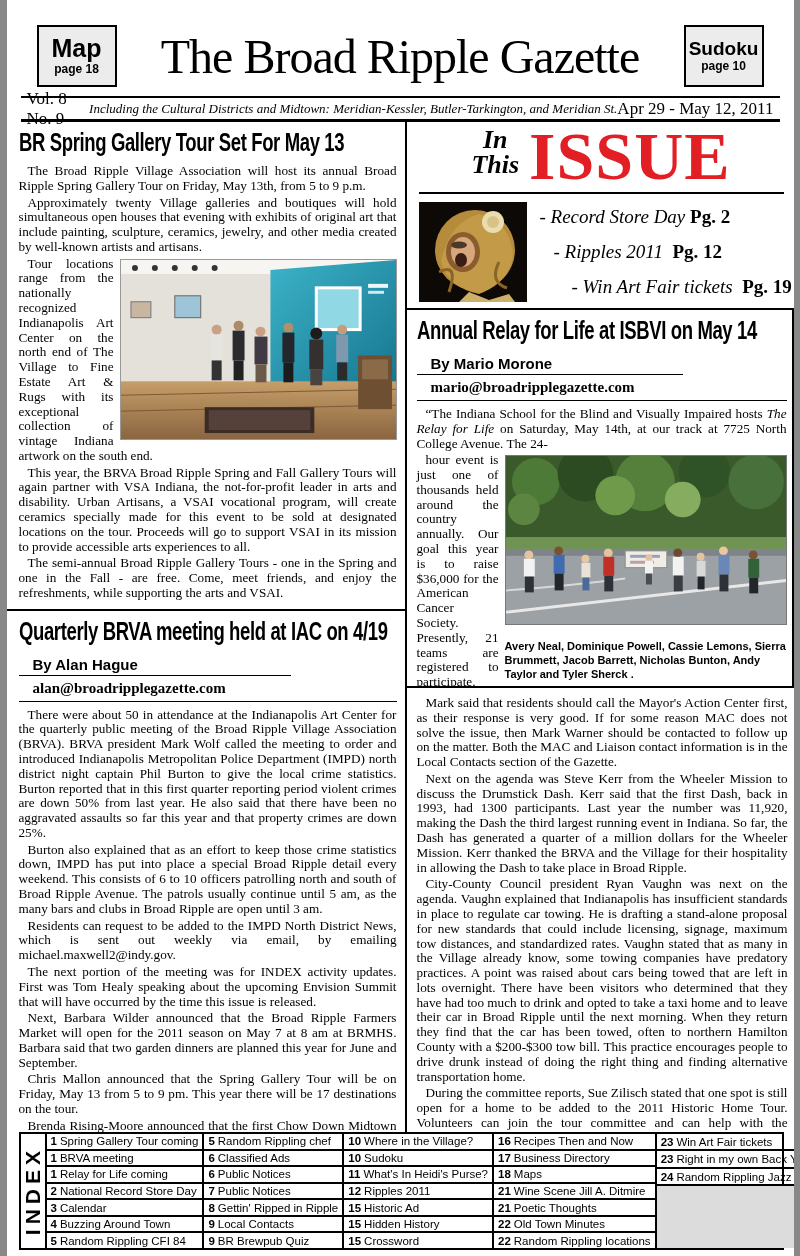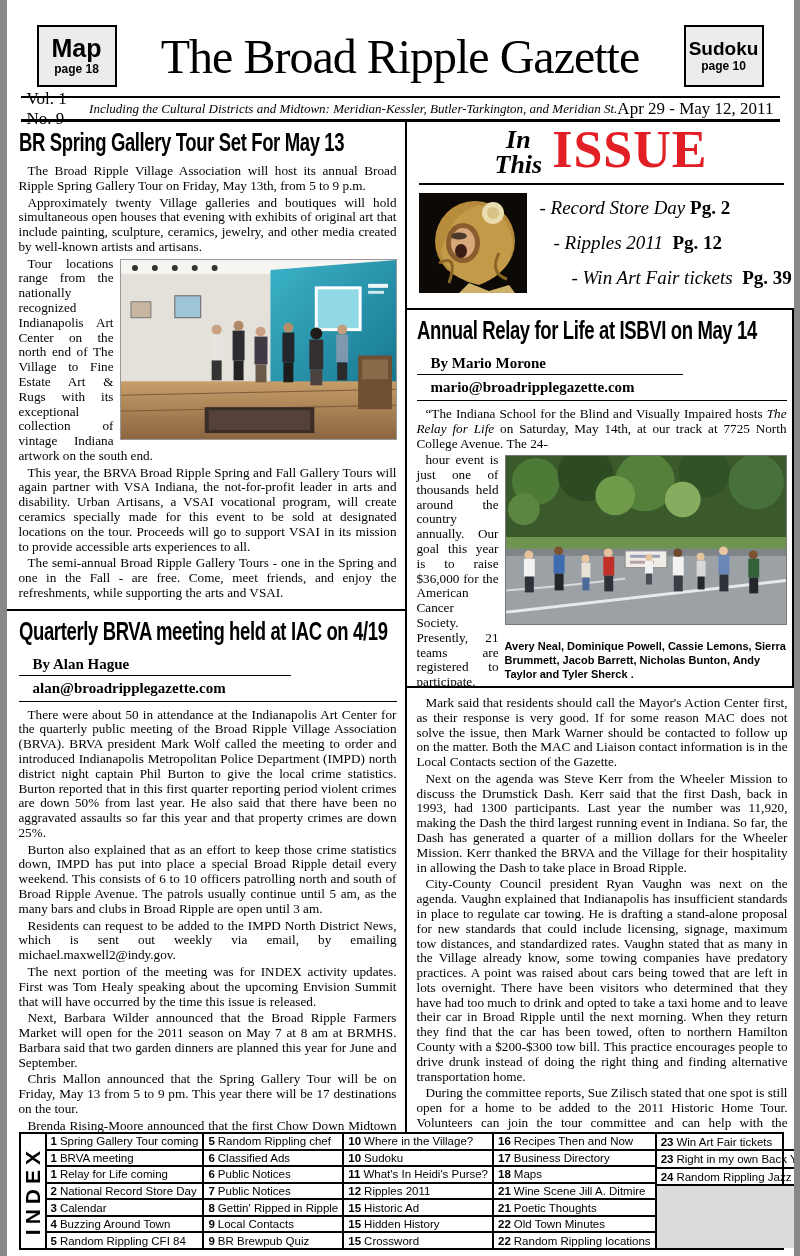--- a/index.html
+++ b/index.html
@@ -38,35 +38,35 @@
   .headline {
     font-family:"Liberation Sans", sans-serif; font-weight:bold;
     font-size:25px; letter-spacing:-0.5px; white-space:nowrap;
     transform:scaleX(0.74); transform-origin:0 50%;
     margin:4px 0 7px 0;
   }
   .bodytext { font-size:13.2px; line-height:1.12; text-align:justify; }
   .bodytext p { margin:0 0 2px 0; text-indent:9px; }
   .rule { border:none; border-top:2px solid #000; margin:8px -8px 6px -12px; }
   .byline {
-    font-family:Liberation Serif, serif; font-weight:bold; font-size:15px;
+    font-family:Liberation Sans, sans-serif; font-weight:bold; font-size:15px;
     padding:3px 0 2px 14px; border-bottom:1.5px solid #000; width:72%;
   }
   .email {
     font-family:"Liberation Serif", serif; font-weight:bold; font-size:15px;
     padding:4px 0 4px 14px; border-bottom:1.5px solid #000; margin-bottom:6px;
   }
   
   .gallery-float { float:right; width:277px; height:181px; margin:2px 0 4px 6px; border:1px solid #999; }
   .gallery-float svg { display:block; width:100%; height:100%; }
   
   .iti { height:186px; padding:6px 10px 0 12px; overflow:hidden; }
   .iti-head { display:flex; justify-content:center; align-items:flex-start; gap:10px; padding:0 0 6px 0; border-bottom:2px solid #000; }
   .iti-inthis { text-align:center; font-style:italic; font-weight:bold; font-size:26px; line-height:0.95; }
-  .iti-issue { font-family:"Liberation Serif", serif; font-weight:bold; font-size:52px; line-height:0.85; letter-spacing:1px; }
+  .iti-issue { font-family:"Liberation Serif", serif; font-weight:bold; font-size:68px; line-height:0.85; letter-spacing:1px; }
   .iti-body { display:flex; gap:1px; padding-top:8px; }
   .iti-photo { width:108px; height:100px; flex:none; }
   .iti-photo svg { display:block; width:100%; height:100%; }
   .iti-items { flex:1; font-style:italic; font-size:19px; padding-top:4px; }
   .iti-item { margin-bottom:13px; white-space:nowrap; }
   .iti-item .pg { font-style:normal; font-weight:bold; }
   
   .relay-box {
     height:380px; border-top:2.5px solid #000; border-bottom:2.5px solid #000; border-right:2px solid #000;
     padding:2px 5px 0 10px; overflow:hidden;
@@ -108,21 +108,21 @@
         <span class="big">Map</span>
         <span class="small">page 18</span>
       </div>
       <div class="gazette-title">The Broad Ripple Gazette</div>
       <div class="corner-box sudoku">
         <span class="big">Sudoku</span>
         <span class="small">page 10</span>
       </div>
     </div>
     <div class="subhead">
-      <span class="vol">Vol. 1  No. 9</span>
+      <span class="vol">Vol. 8  No. 9</span>
       <span class="tagline">Including the Cultural Districts and Midtown: Meridian-Kessler, Butler-Tarkington, and Meridian St.</span>
       <span class="date">Apr 29 - May 12, 2011</span>
     </div>
   </div>
 
   <div class="columns">
 
     <div class="col-left">
       <div class="headline">BR Spring Gallery Tour Set For May 13</div>
       <div class="bodytext">
@@ -228,21 +228,21 @@
               <ellipse cx="42" cy="58" rx="6" ry="7" fill="#3a1d14"></ellipse>
               <ellipse cx="40" cy="43" rx="8" ry="3.5" fill="#4a3a2a"></ellipse>
               <path d="M20,70 Q40,60 30,90" stroke="#8a6526" stroke-width="3" fill="none"></path>
               <path d="M80,60 Q70,80 88,86" stroke="#8a6526" stroke-width="3" fill="none"></path>
               <path d="M50,90 L70,98 L90,92 L96,100 L40,100 Z" fill="#cdb06a"></path>
             </svg>
           </div>
           <div class="iti-items">
             <div class="iti-item" style="padding-left:12px;"><span>- Record Store Day</span> <span class="pg">Pg. 2</span></div>
             <div class="iti-item" style="padding-left:26px;"><span>- Ripples 2011</span>&nbsp; <span class="pg">Pg. 12</span></div>
-            <div class="iti-item" style="padding-left:44px;"><span>- Win Art Fair tickets</span>&nbsp; <span class="pg">Pg. 39</span></div>
+            <div class="iti-item" style="padding-left:44px;"><span>- Win Art Fair tickets</span>&nbsp; <span class="pg">Pg. 19</span></div>
           </div>
         </div>
       </div>
 
       <div class="relay-box">
         <div class="headline">Annual Relay for Life at ISBVI on May 14</div>
         <div class="byline">By Mario Morone</div>
         <div class="email">mario@broadripplegazette.com</div>
         <div class="bodytext">
           <p><span>“The Indiana School for the Blind and Visually Impaired hosts </span><span class="italic">The Relay for Life</span><span> on Saturday, May 14th, at our track at 7725 North College Avenue.  The 24-</span></p>

